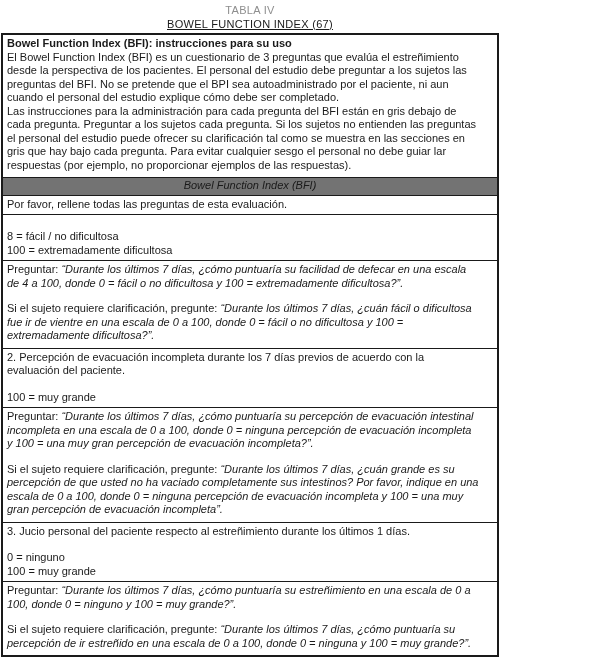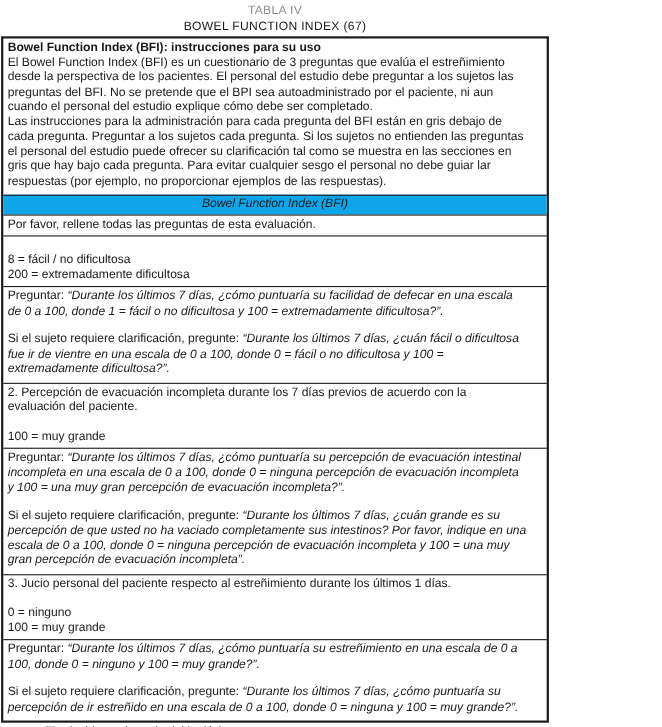--- a/index.html
+++ b/index.html
@@ -23,37 +23,38 @@
     text-align: center;
     padding-top: 4px;
   }
   .table-caption-top {
     color: #8e8e8e;
     letter-spacing: 0.3px;
   }
   .table-caption-main {
     color: #1a1a1a;
     letter-spacing: 0.3px;
+    text-decoration: underline;
   }
   .bfi-table {
     margin: 2px 1px 0 1px;
     border: 2px solid #1a1a1a;
   }
   .row {
     padding: 2px 18px 3px 4px;
     border-top: 1px solid #1a1a1a;
   }
   .row:first-child {
     border-top: none;
   }
   .row.instructions {
     padding-bottom: 5px;
   }
   .gray-band {
-    background: #0ea5e9;
+    background: #737373;
     text-align: center;
     font-style: italic;
     padding: 1px 4px 2px 4px;
   }
   .bold { font-weight: bold; }
   .spacer { height: 12px; }
   .q-row .spacer { height: 13px; }
   .ask-row { padding-bottom: 5px; }
   .ask-para .ask-label {
     font-weight: normal;
@@ -89,26 +90,26 @@
       <span>Bowel Function Index (BFI)</span>
     </div>
 
     <div class="row">
       <span>Por favor, rellene todas las preguntas de esta evaluación.</span>
     </div>
 
     <div class="row q-row">
       <div class="spacer"></div>
       <div>8 = fácil / no dificultosa</div>
-      <div>200 = extremadamente dificultosa</div>
+      <div>100 = extremadamente dificultosa</div>
     </div>
     <div class="row ask-row">
       <div class="ask-para">
         <span class="ask-label">Preguntar:</span>
-        <span class="ask-text">“Durante los últimos 7 días, ¿cómo puntuaría su facilidad de defecar en una escala de 0 a 100, donde 1 = fácil o no dificultosa y 100 = extremadamente dificultosa?”.</span>
+        <span class="ask-text">“Durante los últimos 7 días, ¿cómo puntuaría su facilidad de defecar en una escala de 4 a 100, donde 0 = fácil o no dificultosa y 100 = extremadamente dificultosa?”.</span>
       </div>
       <div class="spacer"></div>
       <div class="ask-para">
         <span class="ask-label">Si el sujeto requiere clarificación, pregunte:</span>
         <span class="ask-text">“Durante los últimos 7 días, ¿cuán fácil o dificultosa fue ir de vientre en una escala de 0 a 100, donde 0 = fácil o no dificultosa y 100 = extremadamente dificultosa?”.</span>
       </div>
     </div>
 
     <div class="row q-row">
       <div>2. Percepción de evacuación incompleta durante los 7 días previos de acuerdo con la evaluación del paciente.</div>

